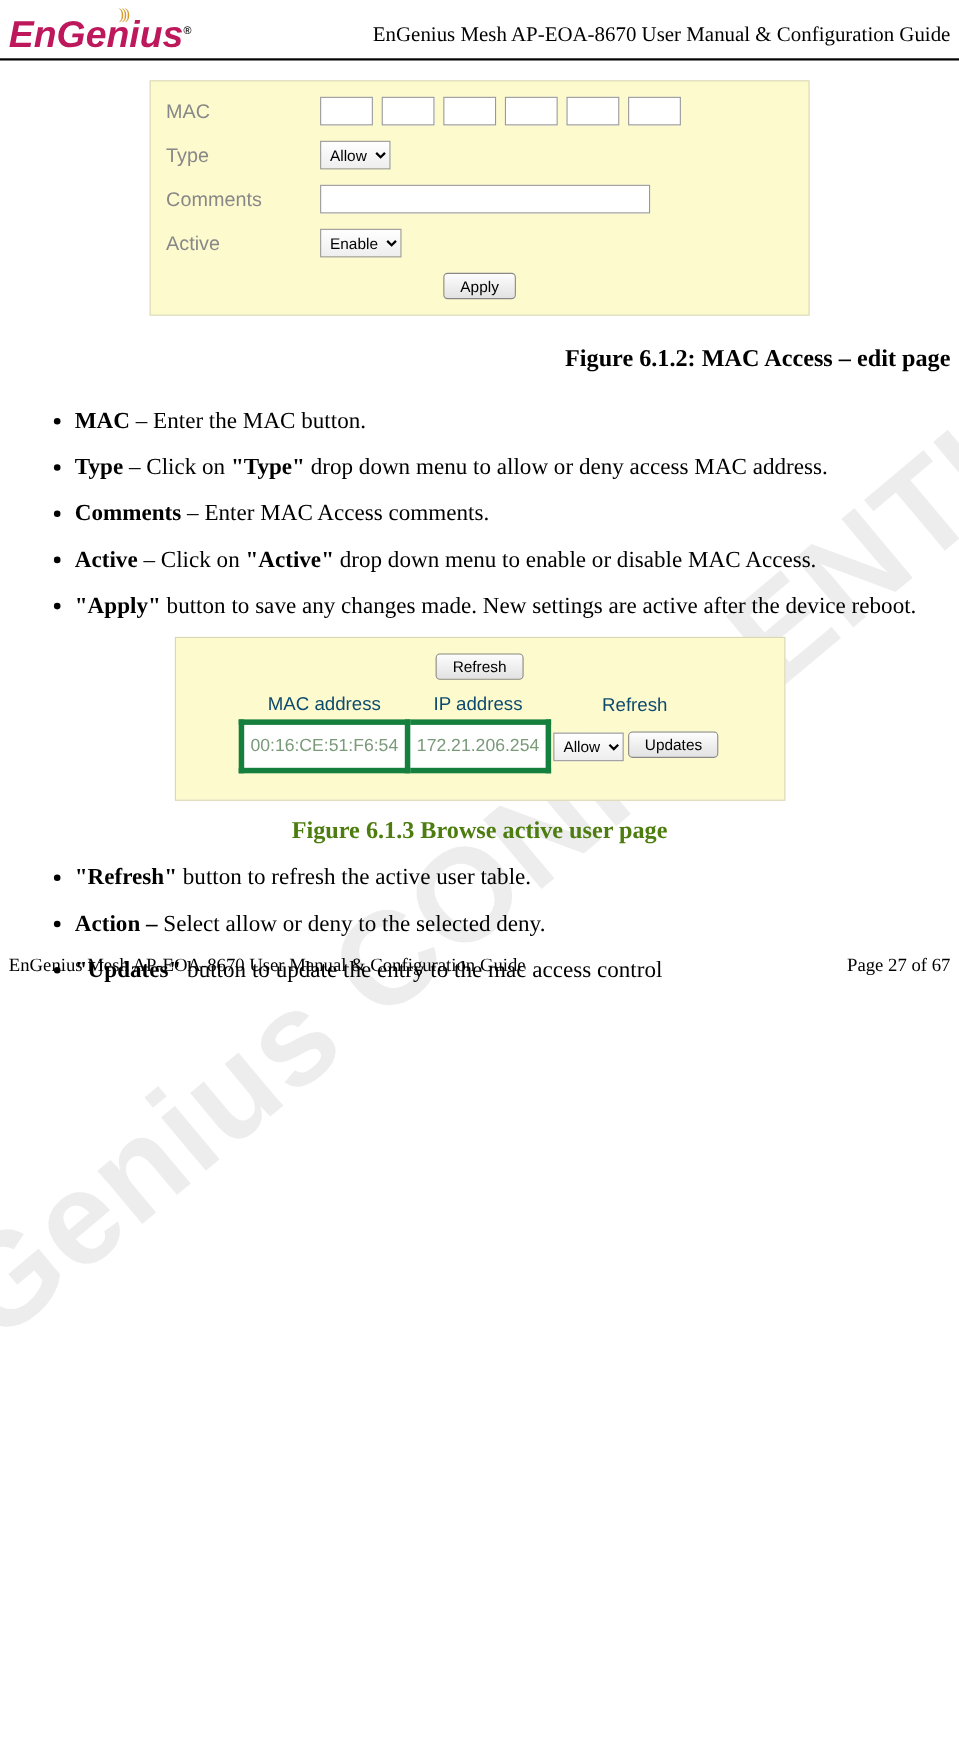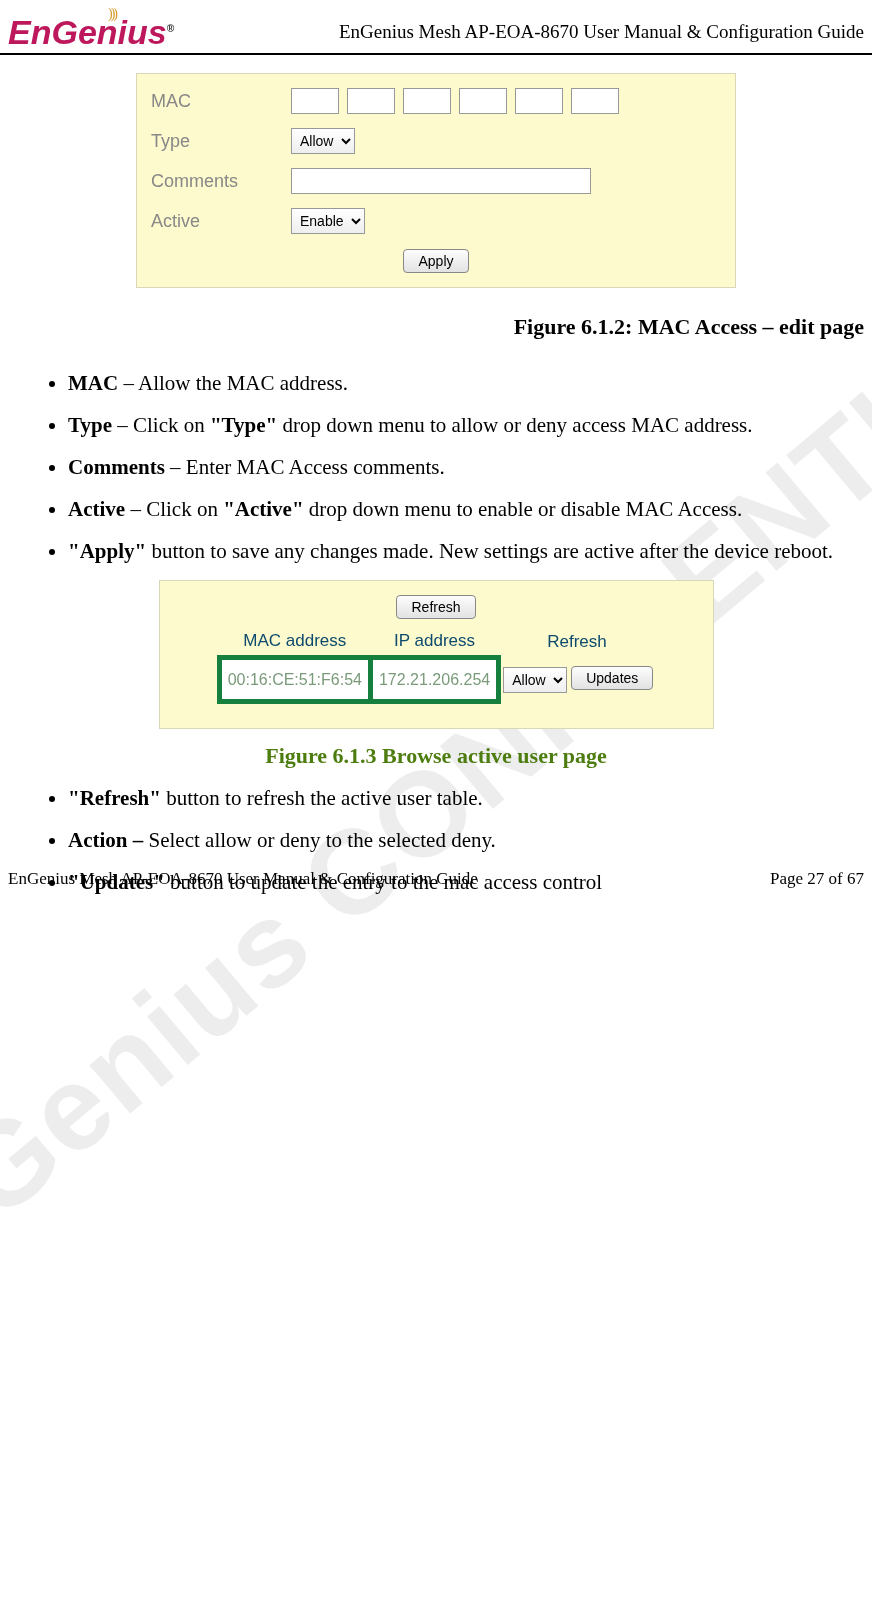--- a/index.html
+++ b/index.html
@@ -256,21 +256,21 @@
       <div class="apply-row">
         <button class="btn">Apply</button>
       </div>
     </div>
 
     <div class="fig-caption">Figure 6.1.2: MAC Access – edit page</div>
 
 
     <ul class="bullets">
       <li>
-        <span class="b">MAC</span><span> – Allow the MAC address.</span>
+        <span class="b">MAC</span><span> – Enter the MAC button.</span>
       </li>
       <li>
         <span class="b">Type</span><span> – Click on </span><span class="b">"Type"</span><span> drop down menu to allow or deny access MAC address.</span>
       </li>
       <li>
         <span class="b">Comments</span><span> – Enter MAC Access comments.</span>
       </li>
       <li>
         <span class="b">Active</span><span> – Click on </span><span class="b">"Active"</span><span> drop down menu to enable or disable MAC Access.</span>
       </li>

